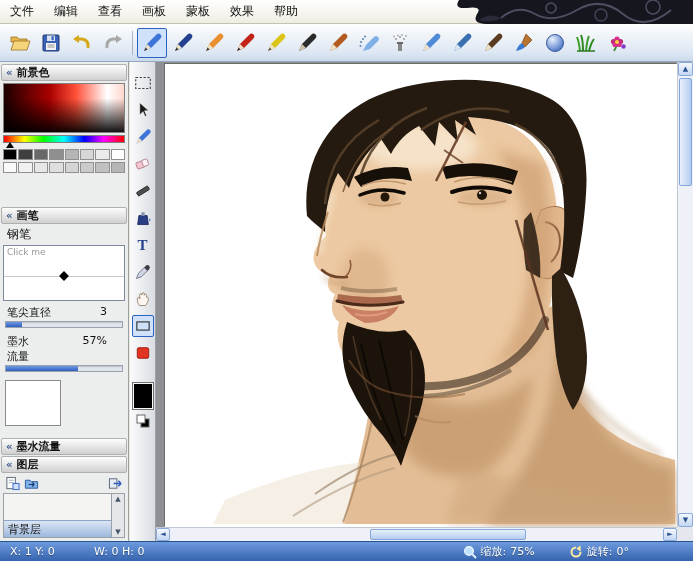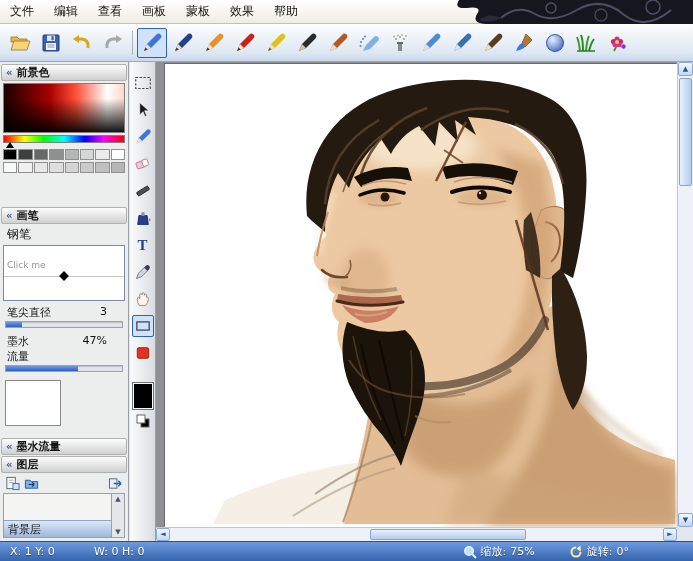--- a/index.html
+++ b/index.html
@@ -39,21 +39,21 @@
   #huebar { height:8px; border:1px solid #808080;
     background:linear-gradient(to right,#f00,#ff0 17%,#0f0 33%,#0ff 50%,#00f 67%,#f0f 83%,#f00); }
   #huemark { position:absolute; left:3px; top:7px; width:0; height:0;
     border-left:4px solid transparent; border-right:4px solid transparent; border-bottom:6px solid #000; }
   #swatches { margin:1px 2px; display:grid; grid-template-columns:repeat(8,1fr); gap:1px; flex:0 0 25px; }
   .sw { height:11px; border:1px solid #909090; }
   #brushhead { margin-top:32px; }
   .brush-name { padding:2px 6px 0; flex:0 0 16px;font-family:Liberation Mono, monospace; }
   #curvebox { margin:2px; height:56px; flex:0 0 56px; background:#fff;
     border:1px solid #7a8aa0; position:relative; }
-  .curvehint { position:absolute; left:3px; top:14px; font-size:9px; color:#999; }
+  .curvehint { position:absolute; left:3px; top:1px; font-size:9px; color:#999; }
   .curveline { position:absolute; left:0; right:0; top:55%; height:1px; background:#c9c9c9; }
   .curvept { position:absolute; left:50%; top:55%; width:7px; height:7px; background:#000;
     transform:translate(-50%,-50%) rotate(45deg); }
   .srow { display:flex; justify-content:space-between; padding:2px 20px 1px 6px;
     font-size:11px; flex:0 0 17px;gap:44px; }
   .slider { margin:0 4px 4px; height:7px; background:#dfe3ea; border:1px solid #9aa2b0;
     box-shadow:inset 1px 1px 1px rgba(0,0,0,.15); position:relative; flex:0 0 7px; }
   .sfill { height:100%; background:linear-gradient(#6f9ae0,#2f5fc0); }
   .stroke-area { display:flex; padding:4px 4px 0; gap:8px; flex:0 0 54px; }
   .stroke-left { width:36px; display:flex; flex-direction:column; gap:4px; font-size:11px; }
@@ -332,21 +332,21 @@
   </div>
   <div class="srow">
     <span>笔尖直径</span>
     <span>3</span>
   </div>
   <div class="slider">
     <div class="sfill" style="width:14%"></div>
   </div>
   <div class="srow">
     <span>墨水流量</span>
-    <span>47%</span>
+    <span>57%</span>
   </div>
   <div class="slider">
     <div class="sfill" style="width:62%"></div>
   </div>
   <div class="stroke-area">
     <div class="stroke-preview"></div>
   </div>
 
   <div class="phead" id="presshead">
     <span class="chev">«</span>

